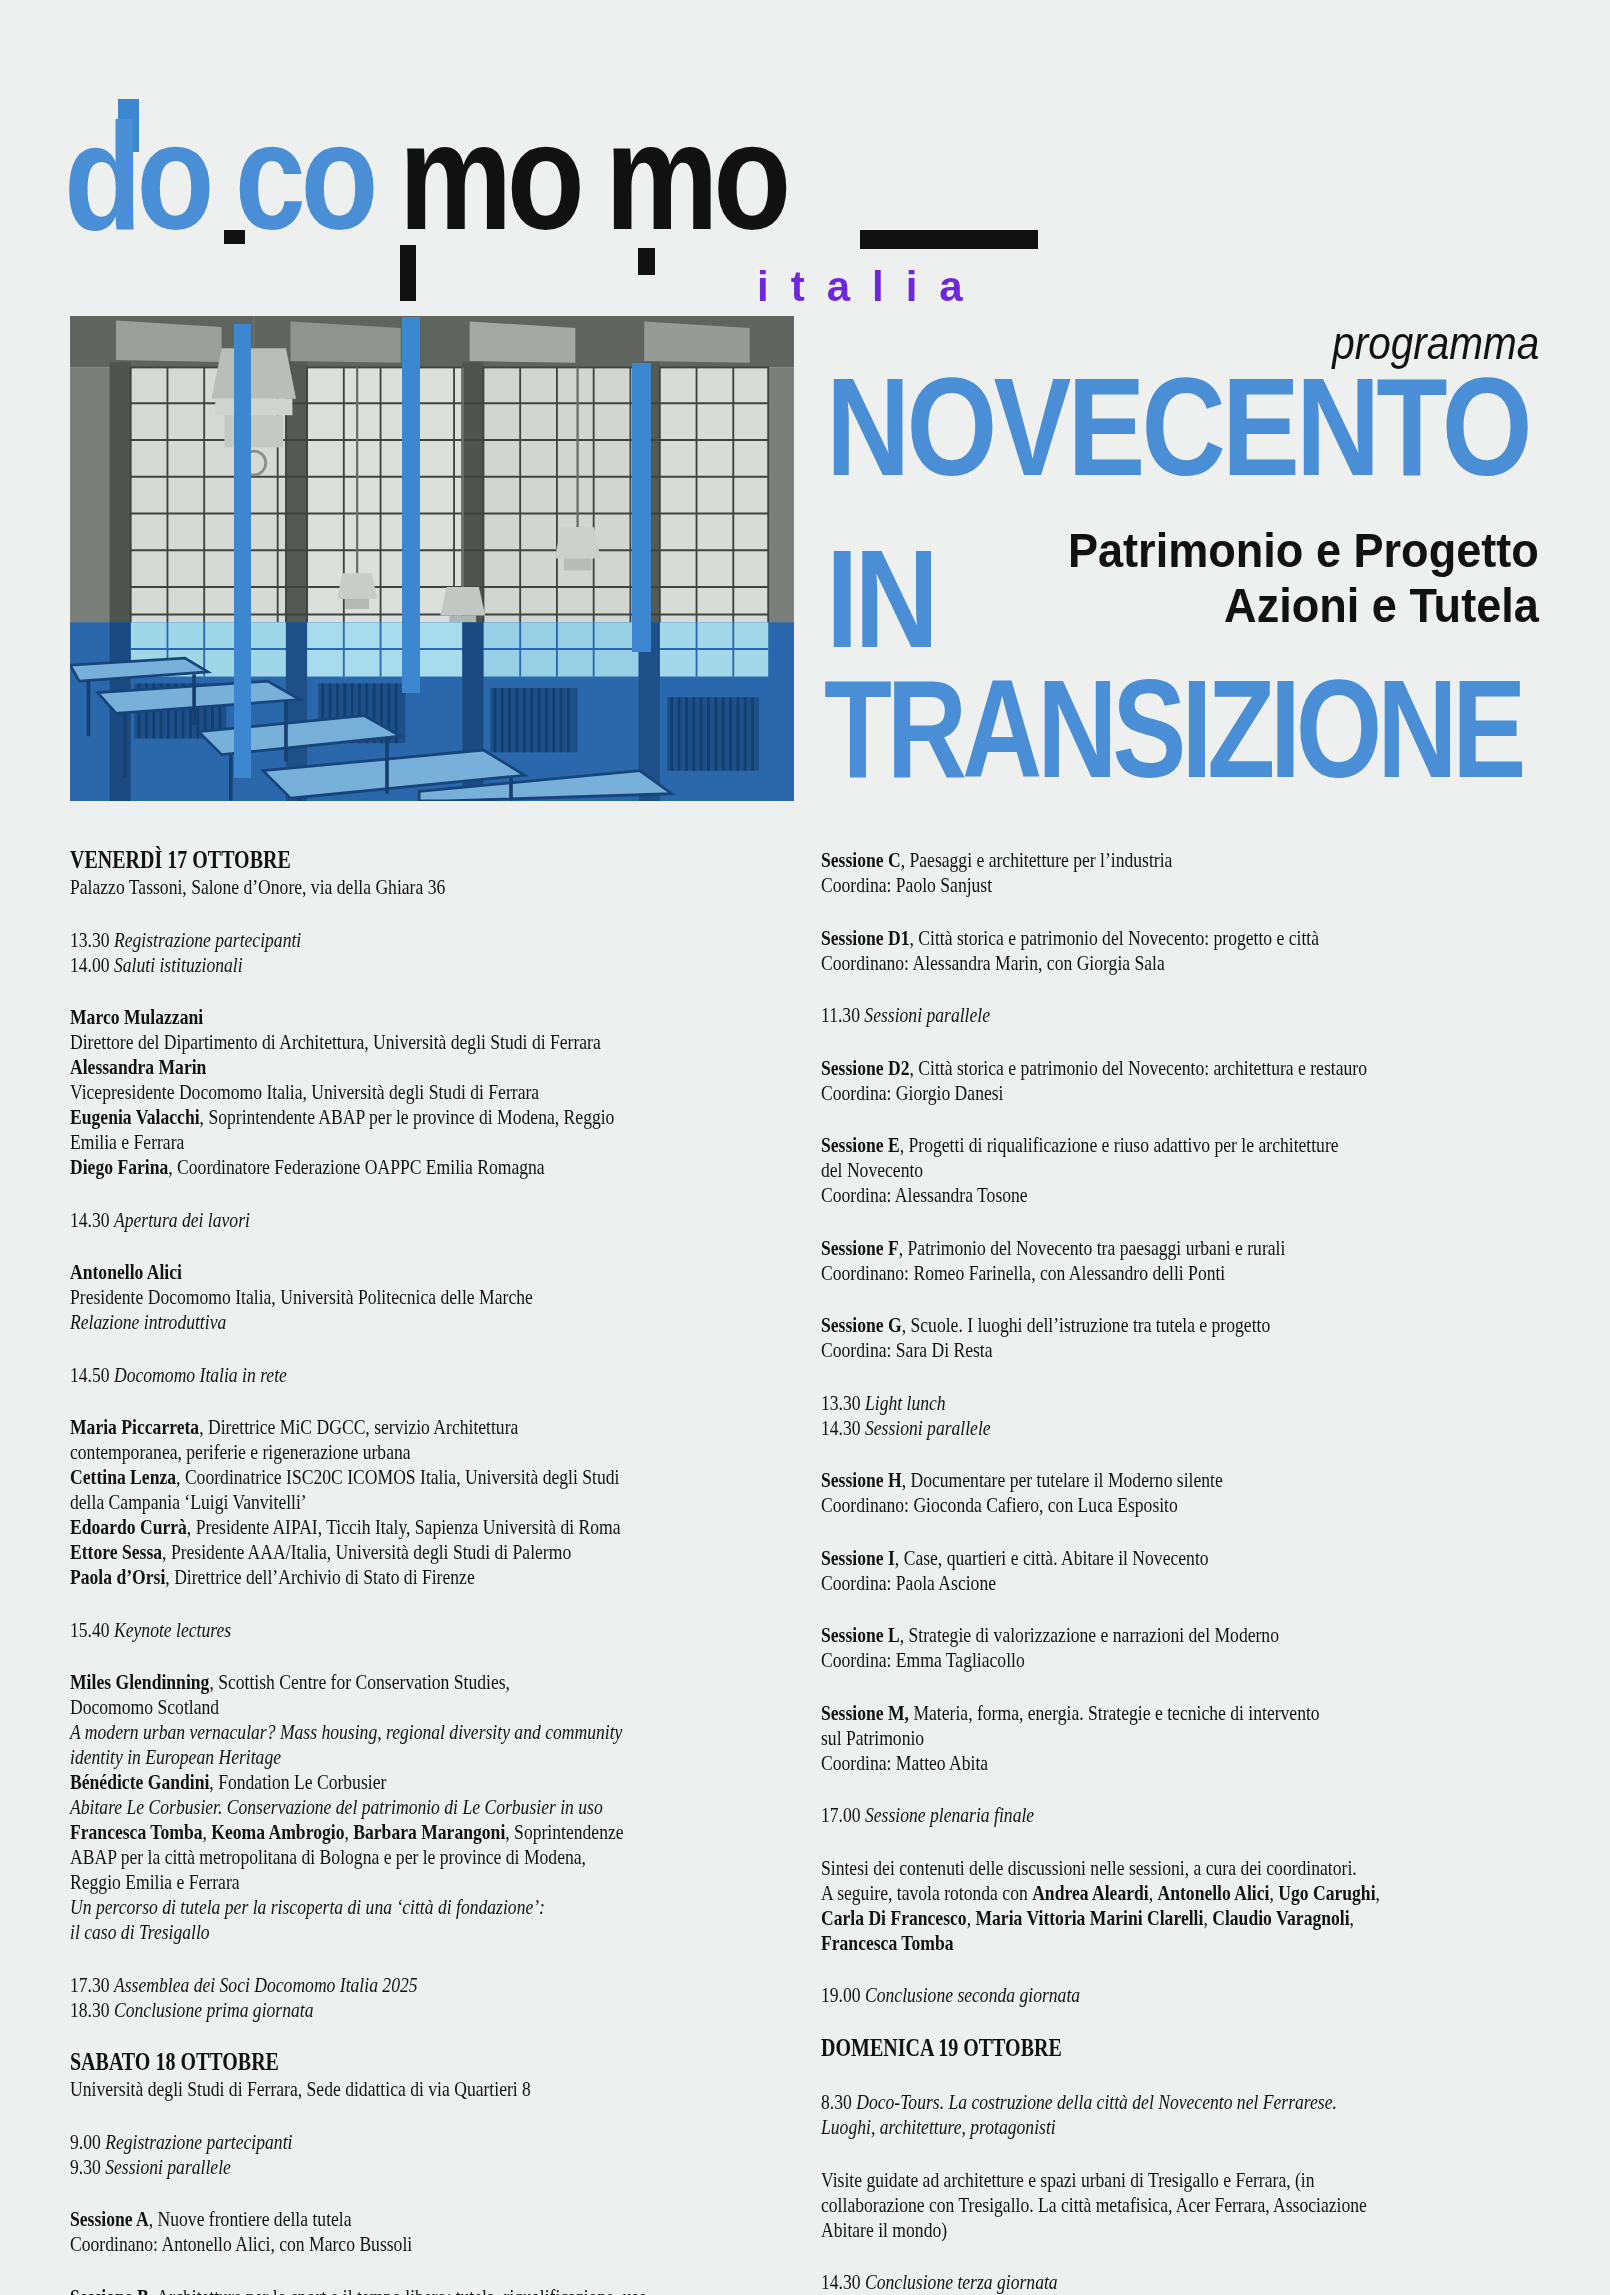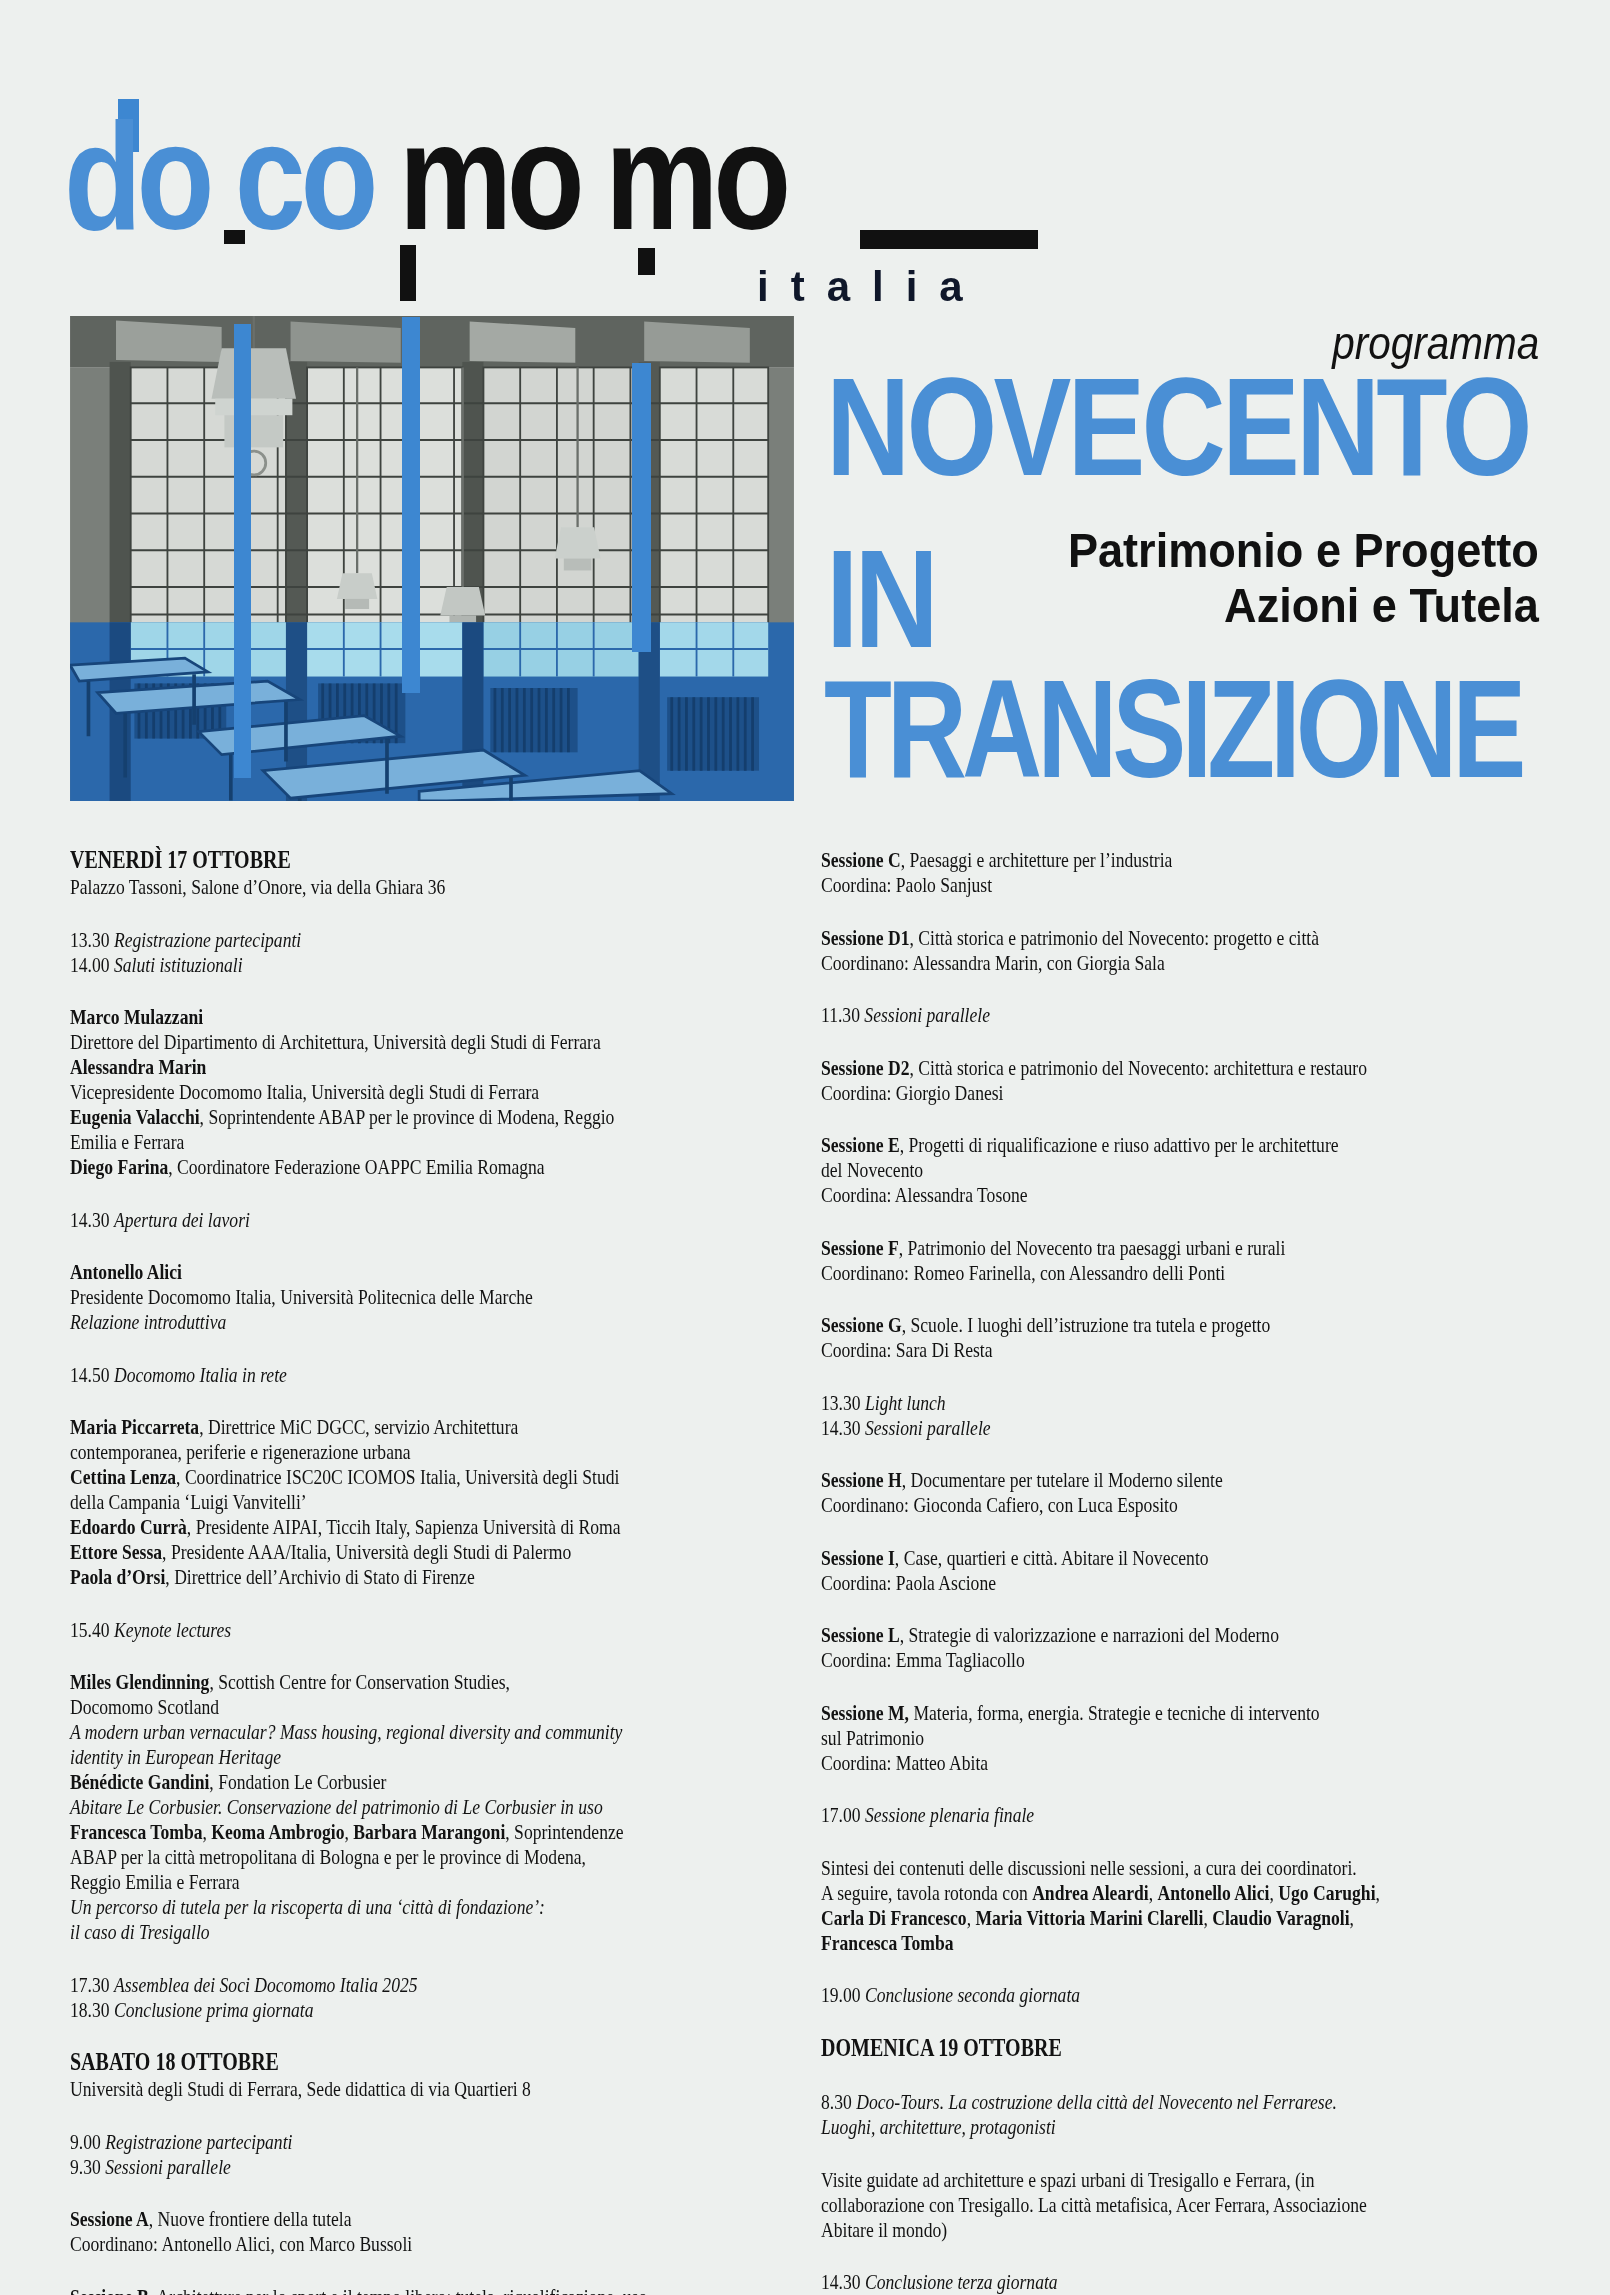--- a/index.html
+++ b/index.html
@@ -9,21 +9,21 @@
   .cond{transform:scaleX(0.8);transform-origin:0 0;}
   .condR{transform:scaleX(0.88);transform-origin:100% 0;}
 
   
   .logoletters{font-family:"Liberation Sans",sans-serif;font-weight:bold;font-size:152px;
                letter-spacing:-6.4px;line-height:1;transform:scaleX(0.84);transform-origin:0 0;white-space:nowrap;}
   .blue{color:#4a8fd5;}
   .black{color:#111;}
   .bar{position:absolute;background:#3d87d1;}
   .bbar{position:absolute;background:#111;}
-  .italia{font-family:"Liberation Sans",sans-serif;font-weight:bold;font-size:42px;letter-spacing:22px;color:#0f172a;}
+  .italia{font-family:"Liberation Sans",sans-serif;font-weight:bold;font-size:42px;letter-spacing:22px;color:#6d28d9;}
 
   
   .kicker{font-family:"Liberation Sans",sans-serif;font-style:italic;font-size:46px;font-weight:500;}
   .bigblue{font-family:"Liberation Sans",sans-serif;font-weight:bold;font-size:139px;line-height:1;
            color:#4a8fd5;letter-spacing:-4.6px;transform:scaleX(0.84);transform-origin:0 0;white-space:nowrap;}
   .subtitle{font-family:"Liberation Sans",sans-serif;font-weight:bold;font-size:49px;line-height:55px;
             color:#111;text-align:right;transform:scaleX(0.92);transform-origin:100% 0;white-space:nowrap;}
 
   
   .program{font-size:22px;line-height:25px;white-space:nowrap;width:941px;}

